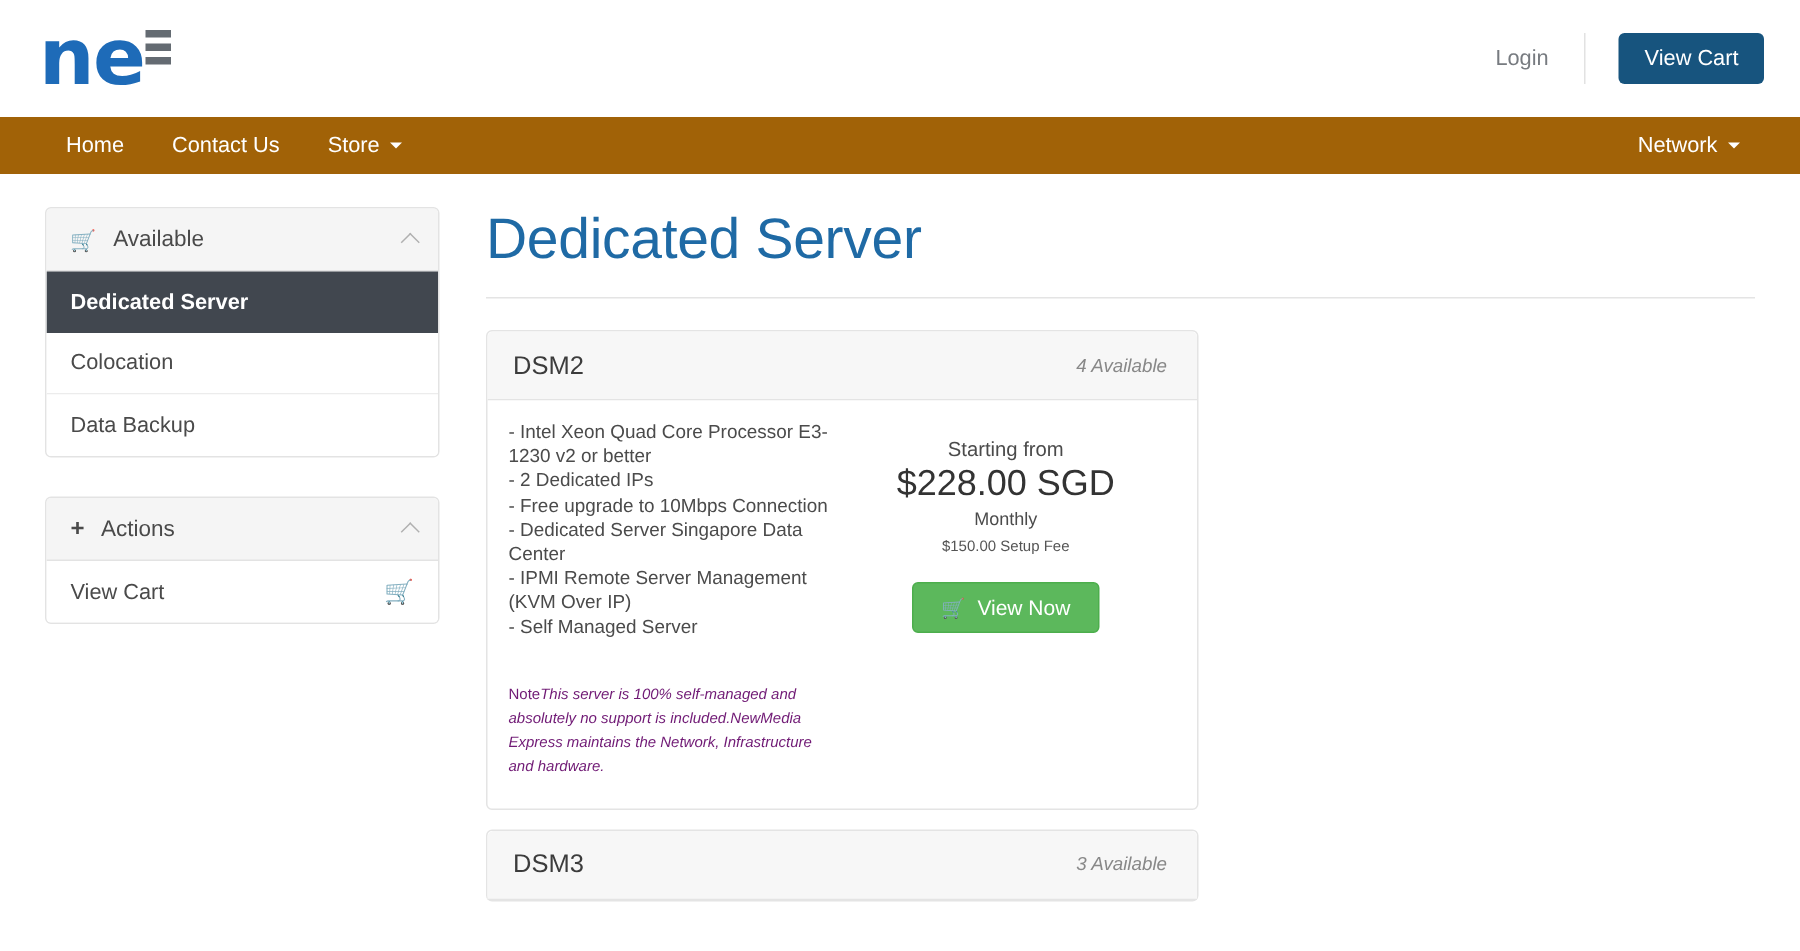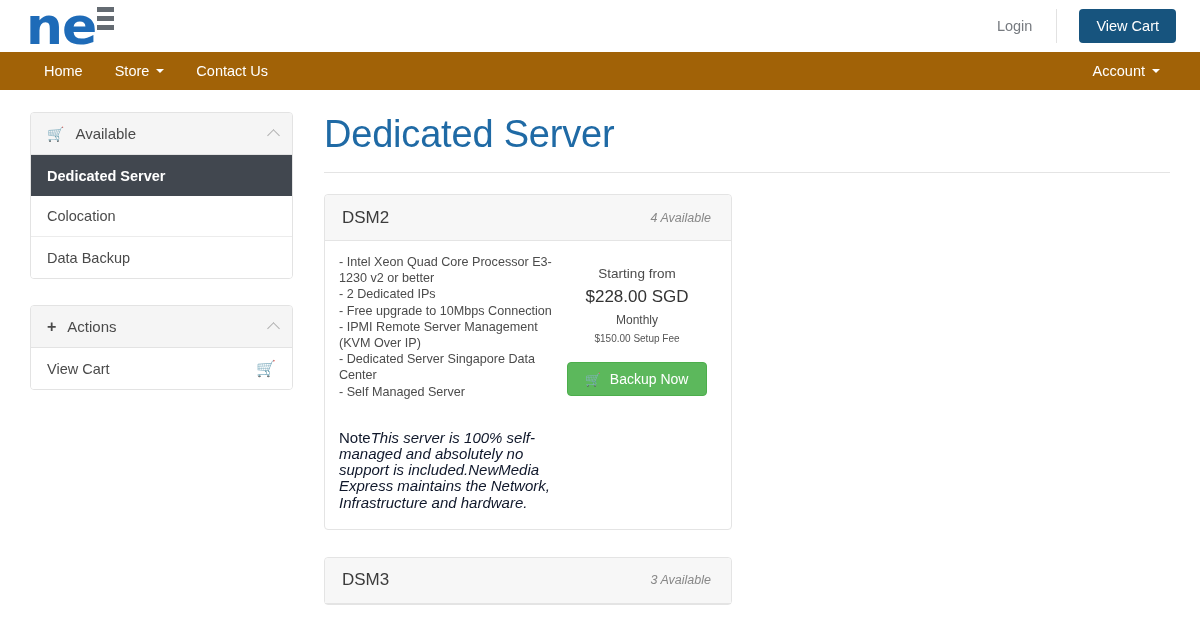--- a/index.html
+++ b/index.html
@@ -5,21 +5,21 @@
   * { box-sizing: border-box; margin: 0; padding: 0; }
   html, body {
     width: 1200px; height: 634px;
     background: #ffffff;
     font-family: "Liberation Sans", sans-serif;
     overflow: hidden;
   }
 
   
   .topbar {
-    height: 52px;
+    height: 78px;
     background: #ffffff;
     display: flex;
     align-items: center;
     justify-content: space-between;
     padding: 0 24px 0 26px;
     position: relative;
   }
   .logo { display: flex; align-items: flex-start; height: 46px; }
   .logo-text {
     font-family: "DejaVu Sans", sans-serif;
@@ -144,25 +144,25 @@
     color: #1f6aa5;
     font-weight: normal;
     letter-spacing: -0.2px;
     line-height: 44px;
     margin-bottom: 16px;
   }
   .hr { height: 1px; background: #e4e4e4; margin-bottom: 21px; }
 
   .card-grid { display: flex; flex-wrap: wrap; gap: 0 31px; }
   .card {
-    width: 408px;
+    width: 475px;
     border: 1px solid #e4e4e4;
     border-radius: 4px;
     background: #ffffff;
-    margin-bottom: 22px;
+    margin-bottom: 8px;
   }
   .card.offset { margin-top: 5px; }
   .card-head {
     background: #f7f7f7;
     border-bottom: 1px solid #e4e4e4;
     border-radius: 4px 4px 0 0;
     height: 46px;
     display: flex;
     align-items: center;
     justify-content: space-between;
@@ -173,34 +173,34 @@
 
   .card-body { display: flex; padding: 13px 14px 18px 14px; }
   .features { width: 218px; flex: 0 0 218px; }
   .feature-line {
     font-size: 12.6px;
     color: #4b4b4b;
     line-height: 16.2px;
   }
   .note-block {
     margin-top: 30px;
-    font-size: 15px;
+    font-size: 10px;
     line-height: 16.2px;
-    color: #0f172a;
+    color: #701a75;
   }
   .note-label { font-style: normal; }
   .note-text { font-style: italic; }
 
   .pricing {
     flex: 1;
     text-align: center;
     padding-top: 10px;
   }
   .p-from { font-size: 13.5px; color: #4b4b4b; line-height: 19px; }
-  .p-amount { font-size: 17px; color: #333333; line-height: 28px; }
+  .p-amount { font-size: 24px; color: #333333; line-height: 28px; }
   .p-cycle { font-size: 12px; color: #4b4b4b; line-height: 19px; }
   .p-setup { font-size: 10px; color: #555; line-height: 18px; }
   .btn-order {
     margin-top: 14px;
     background: #5cb85c;
     border: 1px solid #4cae4c;
     color: #ffffff;
     border-radius: 4px;
     font-size: 14px;
     font-family: "Liberation Sans", sans-serif;
@@ -230,30 +230,30 @@
     <button class="btn-viewcart">View Cart</button>
   </div>
 </div>
 
 <div class="navbar">
   <div class="nav-left">
     <a class="nav-item" href="#">
       <span>Home</span>
     </a>
     <a class="nav-item" href="#">
+      <span>Contact Us</span>
+    </a>
+    <a class="nav-item" href="#">
       <span>Store</span>
       <span class="caret"></span>
     </a>
-    <a class="nav-item" href="#">
-      <span>Contact Us</span>
-    </a>
   </div>
   <div class="nav-right">
     <a class="nav-item" href="#">
-      <span>Account</span>
+      <span>Network</span>
       <span class="caret"></span>
     </a>
   </div>
 </div>
 
 <div class="page">
 
   <div class="sidebar">
 
     <div class="panel">
@@ -300,35 +300,35 @@
       <div class="card">
         <div class="card-head">
           <span class="card-name">DSM2</span>
           <span class="card-avail">4 Available</span>
         </div>
         <div class="card-body">
           <div class="features">
             <div class="feature-line">- Intel Xeon Quad Core Processor E3-1230 v2 or better</div>
             <div class="feature-line">- 2 Dedicated IPs</div>
             <div class="feature-line">- Free upgrade to 10Mbps Connection</div>
+            <div class="feature-line">- Dedicated Server Singapore Data Center</div>
             <div class="feature-line">- IPMI Remote Server Management (KVM Over IP)</div>
-            <div class="feature-line">- Dedicated Server Singapore Data Center</div>
             <div class="feature-line">- Self Managed Server</div>
             <div class="note-block">
               <span class="note-label">Note</span><span class="note-text">This server is 100% self-managed and absolutely no support is included.NewMedia Express maintains the Network, Infrastructure and hardware.</span>
             </div>
           </div>
           <div class="pricing">
             <div class="p-from">Starting from</div>
             <div class="p-amount">$228.00 SGD</div>
             <div class="p-cycle">Monthly</div>
             <div class="p-setup">$150.00 Setup Fee</div>
             <button class="btn-order">
               <span class="ico">🛒</span>
-              <span>Backup Now</span>
+              <span>View Now</span>
             </button>
           </div>
         </div>
       </div>
 
       <div class="card offset">
         <div class="card-head">
           <span class="card-name">DSM3</span>
           <span class="card-avail">3 Available</span>
         </div>

